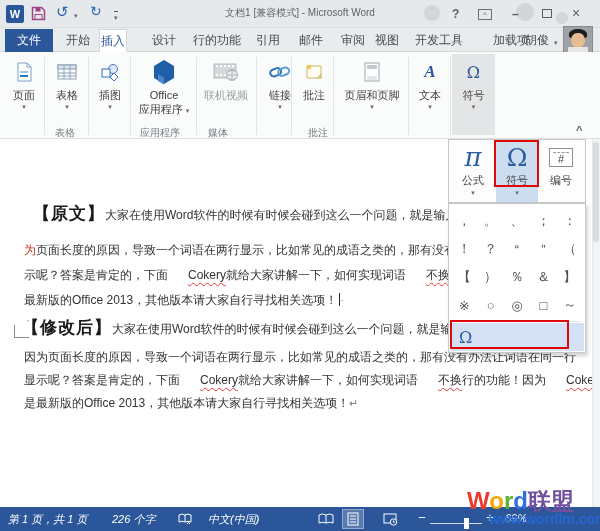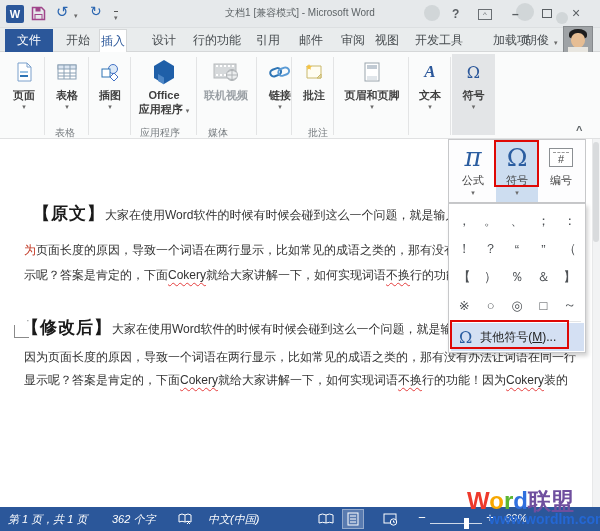--- a/index.html
+++ b/index.html
@@ -35,40 +35,40 @@
   .av-face { position:absolute; left:7px; top:6px; width:14px; height:15px; background:#e6bd93;
              border-radius:45% 45% 50% 50%; }
   .av-shirt { position:absolute; left:4px; top:20px; width:20px; height:8px; background:#e8e6e0; }
 
   
   .ribbon { left:0; top:52px; width:600px; height:87px; background:#fafbfb;
             border-bottom:1px solid #e0e1e2; }
   .rsep { top:57px; width:1px; height:78px; background:#e3e4e5; }
   .rbtn { top:54px; height:81px; text-align:center; font-size:11px; color:#3f3f3f; cursor:default; }
   .rbtn .ic { height:32px; display:flex; align-items:center; justify-content:center; margin-top:2px; }
-  .rbtn .lbl { line-height:14px;font-weight:bold; }
+  .rbtn .lbl { line-height:14px; }
   .arr { font-size:7px; color:#6a6a6a; line-height:9px; }
   .disabled { color:#9aa0a5; }
   .pressed { background:#e3e5e7; }
   .glabel { top:126px; font-size:10px; color:#767b7f; }
   .chev { left:576px; top:124px; font-size:11px; font-weight:bold; color:#5d6366; }
   .bigA { font-family:"Liberation Serif","DejaVu Serif",serif; font-style:italic; font-weight:bold;
           color:#2b579a; font-size:17px; }
   .bigO { color:#2b579a; font-size:16px; font-family:"DejaVu Serif",serif; }
 
   
   .doc { left:0; top:139px; width:600px; height:368px; background:#fff; }
   .cropmark { left:14px; top:186px; width:15px; height:13px;
               border-left:1px solid #8a8a8a; border-bottom:1px solid #8a8a8a; }
   .dline { white-space:nowrap; font-size:12px; color:#333; line-height:18px; }
   .dhdr { font-size:17px; color:#1a1a1a; font-weight:bold;
           font-family:"Liberation Serif","DejaVu Serif",serif; letter-spacing:1px; }
   .redch { color:#c23824; }
   .sp { text-decoration:underline; text-decoration-style:wavy; text-decoration-color:#e43e3e;
-        text-decoration-thickness:1px; text-underline-offset:3px; }
+        text-decoration-thickness:1px; text-underline-offset:3px;padding-left:20px; }
   .cursor { display:inline-block; width:1px; height:13px; background:#222; vertical-align:-2px; margin-left:2px; }
   .pmark { color:#8b8f93; font-size:11px; }
   .retmark { color:#7d8286; font-size:11px; }
   .vscroll { left:592px; top:139px; width:8px; height:368px; background:#f2f3f4; border-left:1px solid #e7e8e9; }
   .vthumb { left:593px; top:142px; width:6px; height:100px; background:#d9dbdd; border-radius:3px; }
 
   
   .chunkpanel { left:448px; top:139px; width:138px; height:64px; background:#fdfdfe;
                 border:1px solid #c7c8ca; z-index:30; }
   .chunkitem { position:absolute; top:1px; width:42px; height:61px; text-align:center;
@@ -290,30 +290,36 @@
 
   <div class="abs dline" style="left:33px;top:66px">
     <span class="dhdr">【原文】</span><span>大家在使用Word软件的时候有时候会碰到这么一个问题，就是输入一个词语的</span>
   </div>
   <div class="abs dline" style="left:24px;top:102px">
     <span class="redch">为</span><span>页面长度的原因，导致一个词语在两行显示，比如常见的成语之类的，那有没有办法让词语</span>
   </div>
   <div class="abs dline" style="left:24px;top:127px">
     <span>示呢？答案是肯定的，下面</span><span class="sp">Cokery</span><span>就给大家讲解一下，如何实现词语</span><span class="sp">不换</span><span>行的功能！因为Co</span>
   </div>
+  <div class="abs dline" style="left:24px;top:152px">
+    <span>最新版的Office 2013，其他版本请大家自行寻找相关选项！</span><span class="cursor"></span><span class="pmark">·</span>
+  </div>
   <div class="abs dline pmark" style="left:26px;top:172px">·</div>
 
   <div class="abs dline" style="left:22px;top:180px">
     <span class="dhdr">【修改后】</span><span>大家在使用Word软件的时候有时候会碰到这么一个问题，就是输入一个词语</span>
   </div>
   <div class="abs dline" style="left:24px;top:232px">
     <span>显示呢？答案是肯定的，下面</span><span class="sp">Cokery</span><span>就给大家讲解一下，如何实现词语</span><span class="sp">不换</span><span>行的功能！因为</span><span class="sp">Cokery</span><span>装的</span>
   </div>
   <div class="abs dline" style="left:24px;top:209px">
     <span>因为页面长度的原因，导致一个词语在两行显示，比如常见的成语之类的，那有没有办法让词语在同一行</span>
+  </div>
+  <div class="abs dline" style="left:24px;top:255px">
+    <span>是最新版的Office 2013，其他版本请大家自行寻找相关选项！</span><span class="retmark">↵</span>
   </div>
 </div>
 <div class="abs vscroll"></div>
 <div class="abs vthumb"></div>
 
 <div class="abs chunkpanel">
   <div class="chunkitem" style="left:3px">
     <div class="cic">
         <span class="pi">π</span>
       </div>
@@ -354,30 +360,29 @@
     <span class="symcell">】</span>
     <span class="symcell">※</span>
     <span class="symcell">○</span>
     <span class="symcell">◎</span>
     <span class="symcell">□</span>
     <span class="symcell">～</span>
   </div>
   <div class="symsep"></div>
   <div class="morerow">
     <span class="om">Ω</span>
-    <span><span>其他符号(</span><span class="ukey">M</span><span>)...</span></span>
   </div>
 </div>
 
 <div class="abs redbox" style="left:494px;top:140px;width:45px;height:47px"></div>
 <div class="abs redbox" style="left:450px;top:320px;width:119px;height:29px"></div>
 
 <div class="abs statusbar">
   <span class="abs sitem" style="left:8px">第 1 页，共 1 页</span>
-  <span class="abs sitem" style="left:112px">362 个字</span>
+  <span class="abs sitem" style="left:112px">226 个字</span>
   <span class="abs" style="left:178px;top:5px">
     <svg width="15" height="13">
         <path d="M1 3 Q4 1 7 3 Q10 1 13 3 V10 Q10 8.5 7 10 Q4 8.5 1 10 Z" fill="none" stroke="#fff"></path>
         <path d="M7 3 v7" stroke="#fff"></path>
         <path d="M9 9 l3 3 M12 9 l-3 3" stroke="#fff"></path>
       </svg>
   </span>
   <span class="abs sitem" style="left:208px">中文(中国)</span>
   <span class="abs" style="left:318px;top:6px">
     <svg width="17" height="13">

